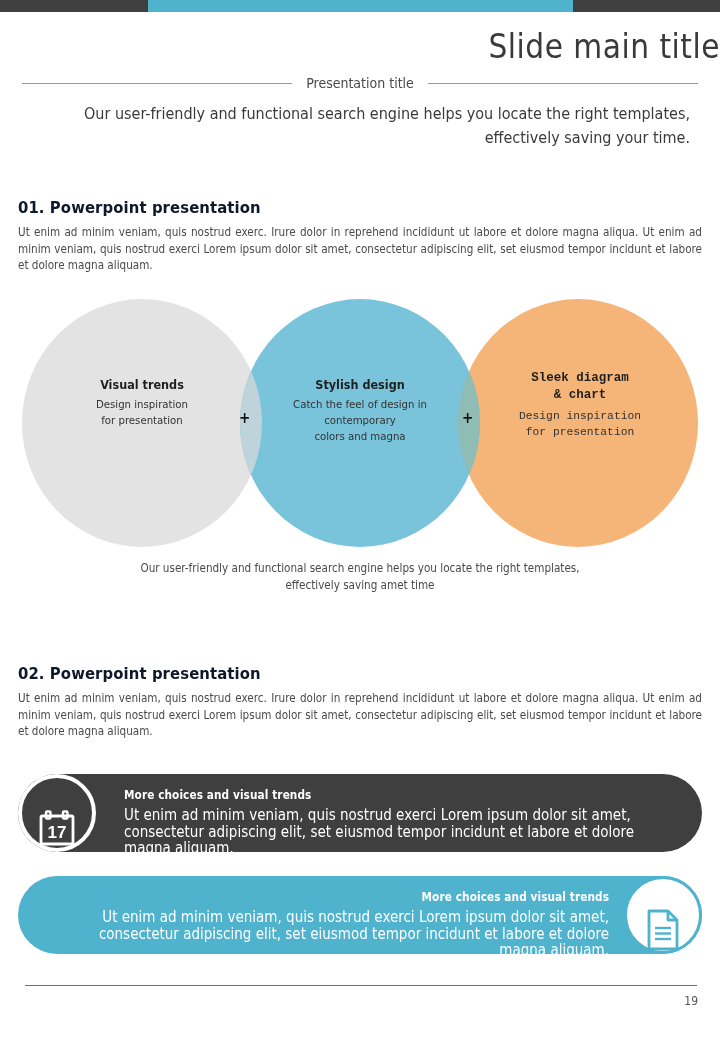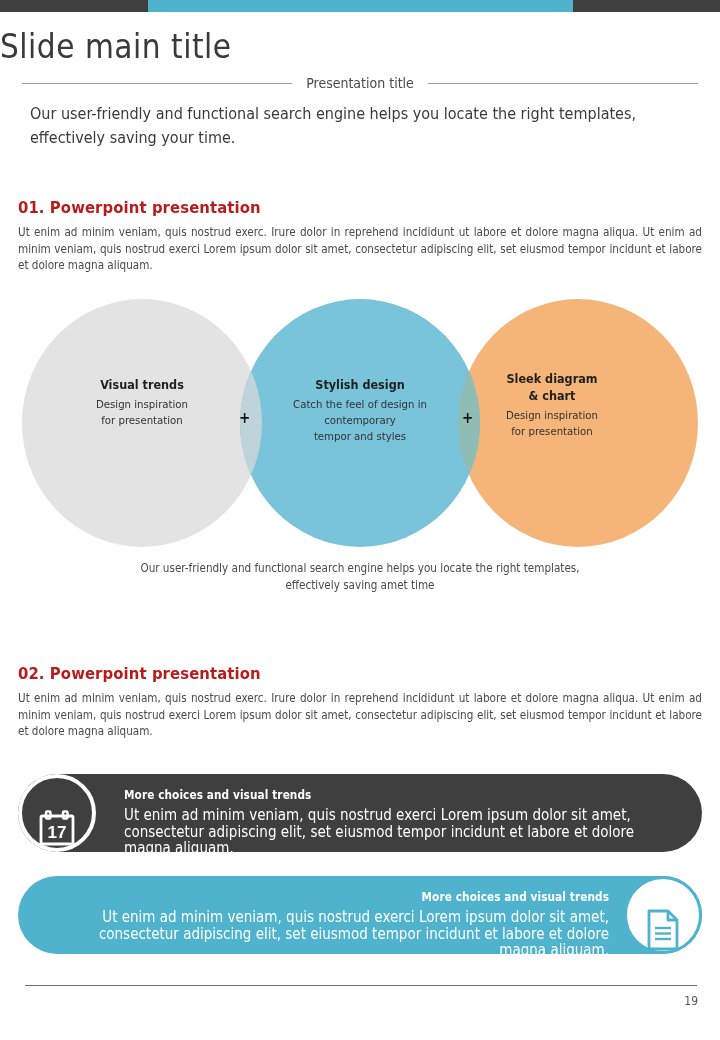--- a/index.html
+++ b/index.html
@@ -27,21 +27,21 @@
   }
   .topbar-seg-dark-left  { width: 148px; background: #3f3f3f; }
   .topbar-seg-accent     { width: 425px; background: #4fb3cd; }
   .topbar-seg-dark-right { flex: 1;      background: #3f3f3f; }
 
   
   .header {
     position: absolute;
     top: 12px; left: 0;
     width: 720px;
-    text-align: left;
+    text-align: right;
   }
   .slide-title {
     font-size: 33px;
     font-weight: 300;
     letter-spacing: 0.5px;
     color: #3a3a3a;
     margin: 14px 0 0 0;
     line-height: 42px;
   }
   .subtitle-row {
@@ -73,21 +73,21 @@
 
   
   .section {
     position: absolute;
     left: 18px;
     width: 684px;
   }
   .section-heading {
     font-size: 16.5px;
     font-weight: bold;
-    color: #b91c1c;
+    color: #0f172a;
     margin: 0 0 7px 0;
     letter-spacing: 0.1px;
   }
   .section-body {
     font-size: 11.6px;
     line-height: 16.5px;
     color: #4a4a4a;
     text-align: justify;
     margin: 0;
   }
@@ -114,21 +114,21 @@
     line-height: 17px;
   }
   .venn-label .lbl-desc {
     font-size: 11.3px;
     color: #333333;
     line-height: 16px;
     margin-top: 4px;
   }
   .venn-label.left   { left: 62px;  top: 78px;  width: 160px; }
   .venn-label.center { left: 265px; top: 78px;  width: 190px; }
-  .venn-label.right  { left: 472px; top: 72px;  width: 160px; }
+  .venn-label.right  { left: 500px; top: 72px;  width: 160px; font-family: Liberation Mono, monospace; }
 
   .plus-mark {
     position: absolute;
     font-size: 15px;
     font-weight: bold;
     color: #111111;
     line-height: 14px;
   }
   .plus-left  { left: 239px; top: 113px; }
   .plus-right { left: 462px; top: 113px; }
@@ -273,21 +273,21 @@
       <div class="lbl-desc">
         <span>Design inspiration</span><br>
         <span>for presentation</span>
       </div>
     </div>
 
     <div class="venn-label center">
       <div class="lbl-title">Stylish design</div>
       <div class="lbl-desc">
         <span>Catch the feel of design in contemporary</span><br>
-        <span>tempor and styles</span>
+        <span>colors and magna</span>
       </div>
     </div>
 
     <div class="venn-label right">
       <div class="lbl-title">
         <span>Sleek diagram</span><br>
         <span>&amp; chart</span>
       </div>
       <div class="lbl-desc">
         <span>Design inspiration</span><br>

